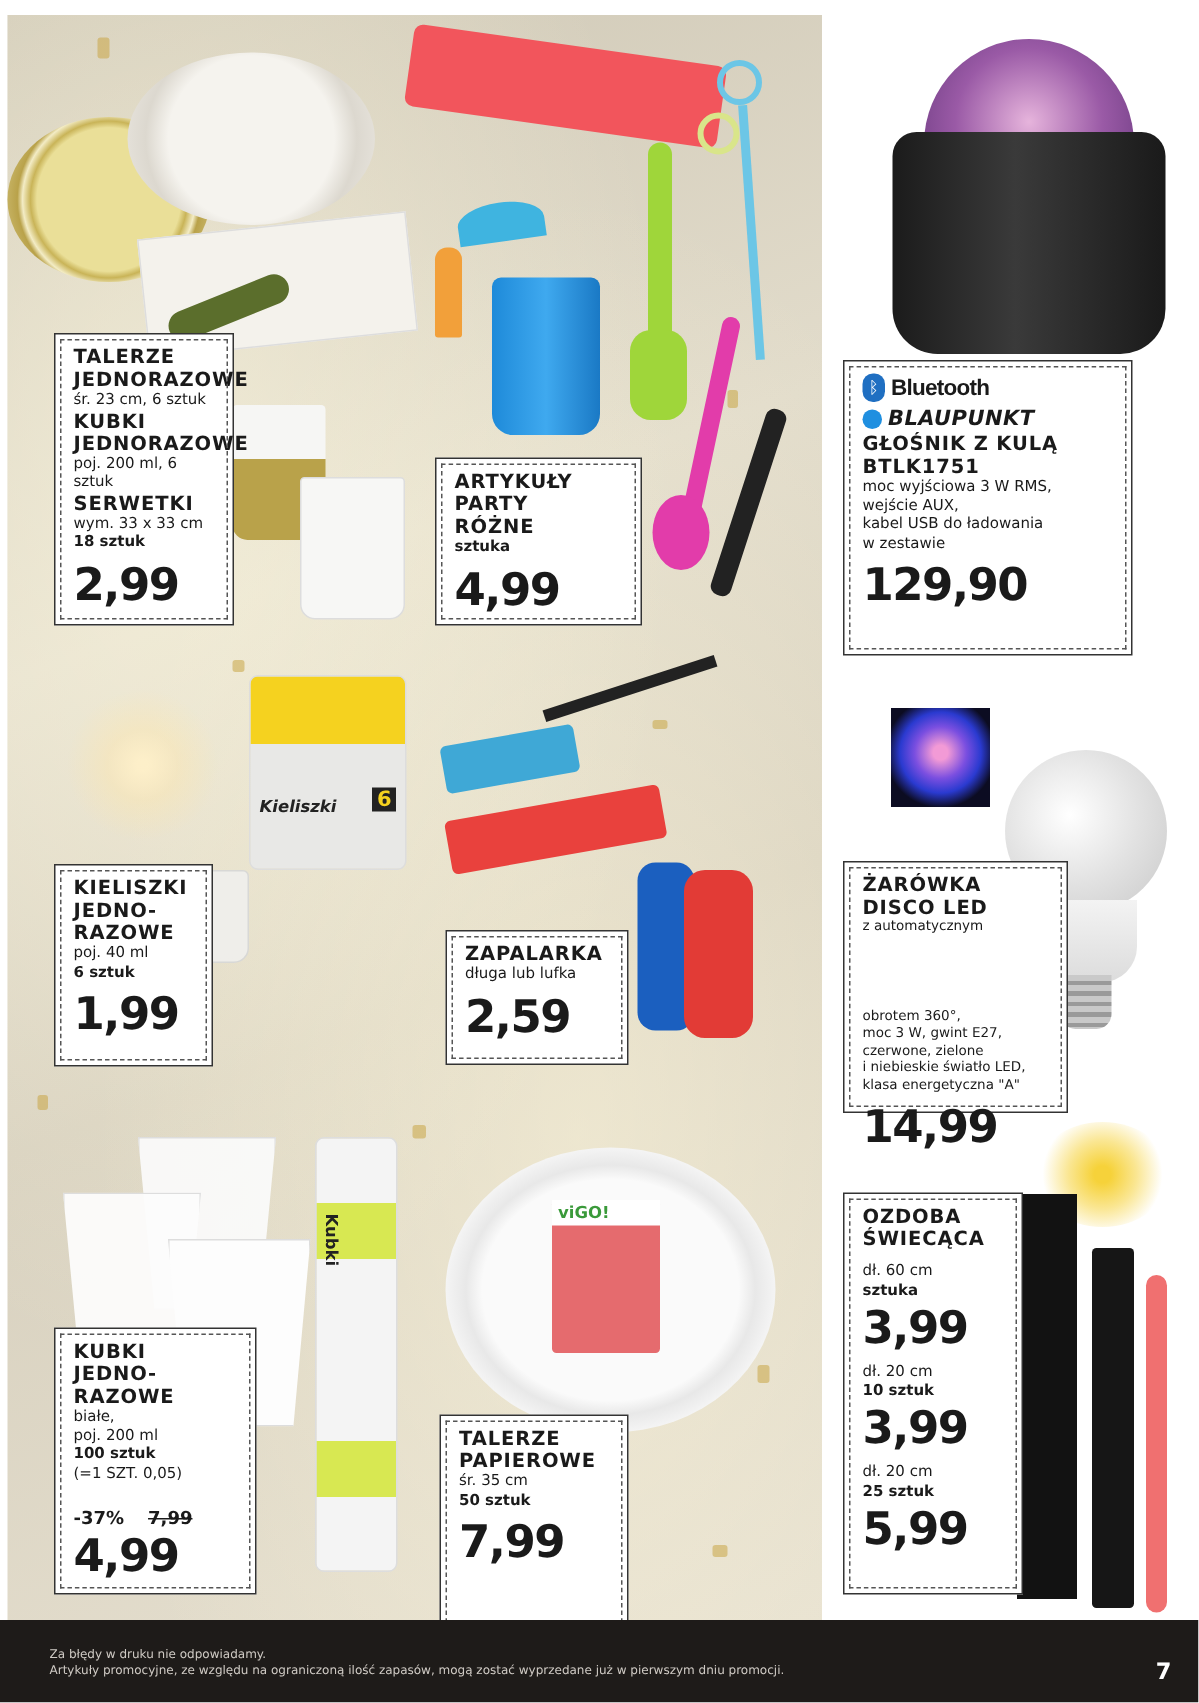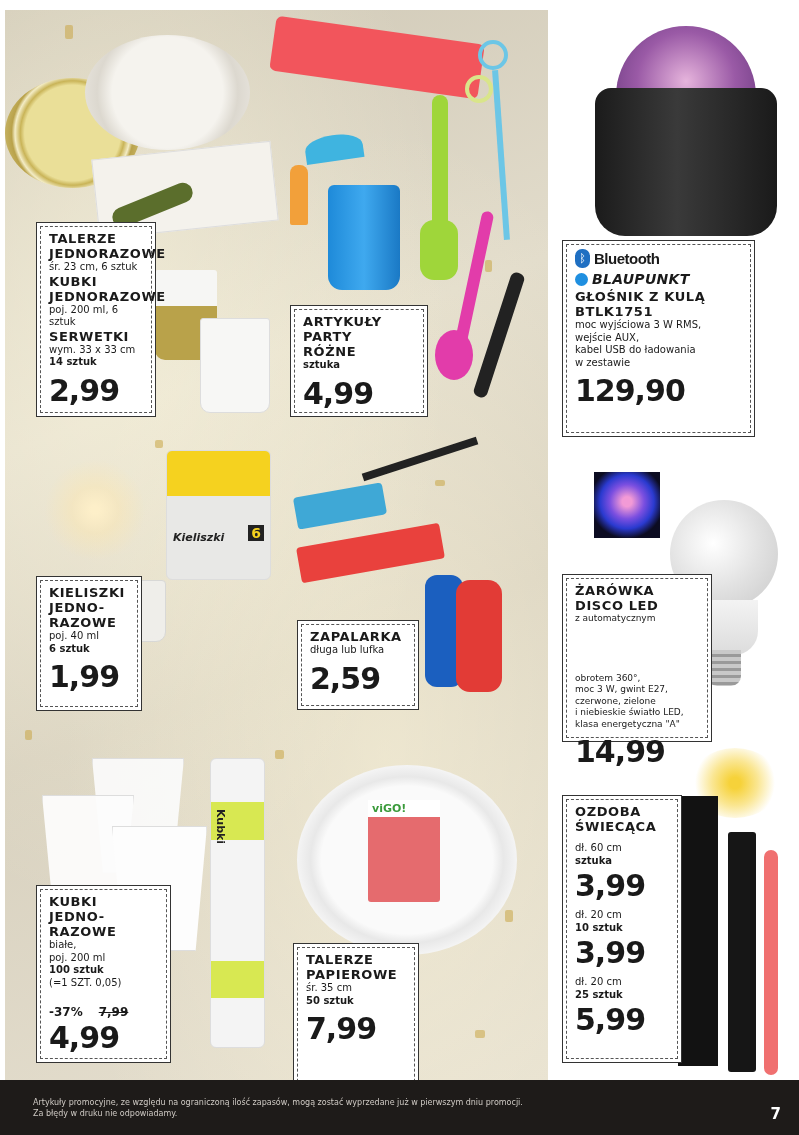--- a/index.html
+++ b/index.html
@@ -127,21 +127,21 @@
 <div class="shape" style="left:728px;top:832px;width:28px;height:240px;background:#161616;border-radius:3px;"></div>
 <div class="shape" style="left:764px;top:850px;width:14px;height:225px;background:#f07070;border-radius:8px;"></div>
 
 <div class="tag" style="left:36px;top:222px;width:120px;height:195px;">
   <div class="t-title">TALERZE JEDNORAZOWE</div>
   <div class="t-desc">śr. 23 cm, 6 sztuk</div>
   <div class="t-title">KUBKI JEDNORAZOWE</div>
   <div class="t-desc">poj. 200 ml, 6 sztuk</div>
   <div class="t-title">SERWETKI</div>
   <div class="t-desc">wym. 33 x 33 cm</div>
-  <div class="t-bold">14 sztuk</div>
+  <div class="t-bold">18 sztuk</div>
   <div class="t-price">2,99</div>
 </div>
 
 <div class="tag" style="left:290px;top:305px;width:138px;height:112px;">
   <div class="t-title">ARTYKUŁY PARTY</div>
   <div class="t-title">RÓŻNE</div>
   <div class="t-bold">sztuka</div>
   <div class="t-price">4,99</div>
 </div>
 
@@ -228,17 +228,17 @@
   </div>
   <div style="margin-top:4px;">
     <div class="t-desc">dł. 20 cm</div>
     <div class="t-bold">25 sztuk</div>
     <div class="t-price" style="line-height:38px;">5,99</div>
   </div>
 </div>
 
 <div class="footer">
   <div class="footer-text">
+    <div>Za błędy w druku nie odpowiadamy.</div>
     <div>Artykuły promocyjne, ze względu na ograniczoną ilość zapasów, mogą zostać wyprzedane już w pierwszym dniu promocji.</div>
-    <div>Za błędy w druku nie odpowiadamy.</div>
   </div>
   <div class="page-num">7</div>
 </div>
 
 </body></html>

